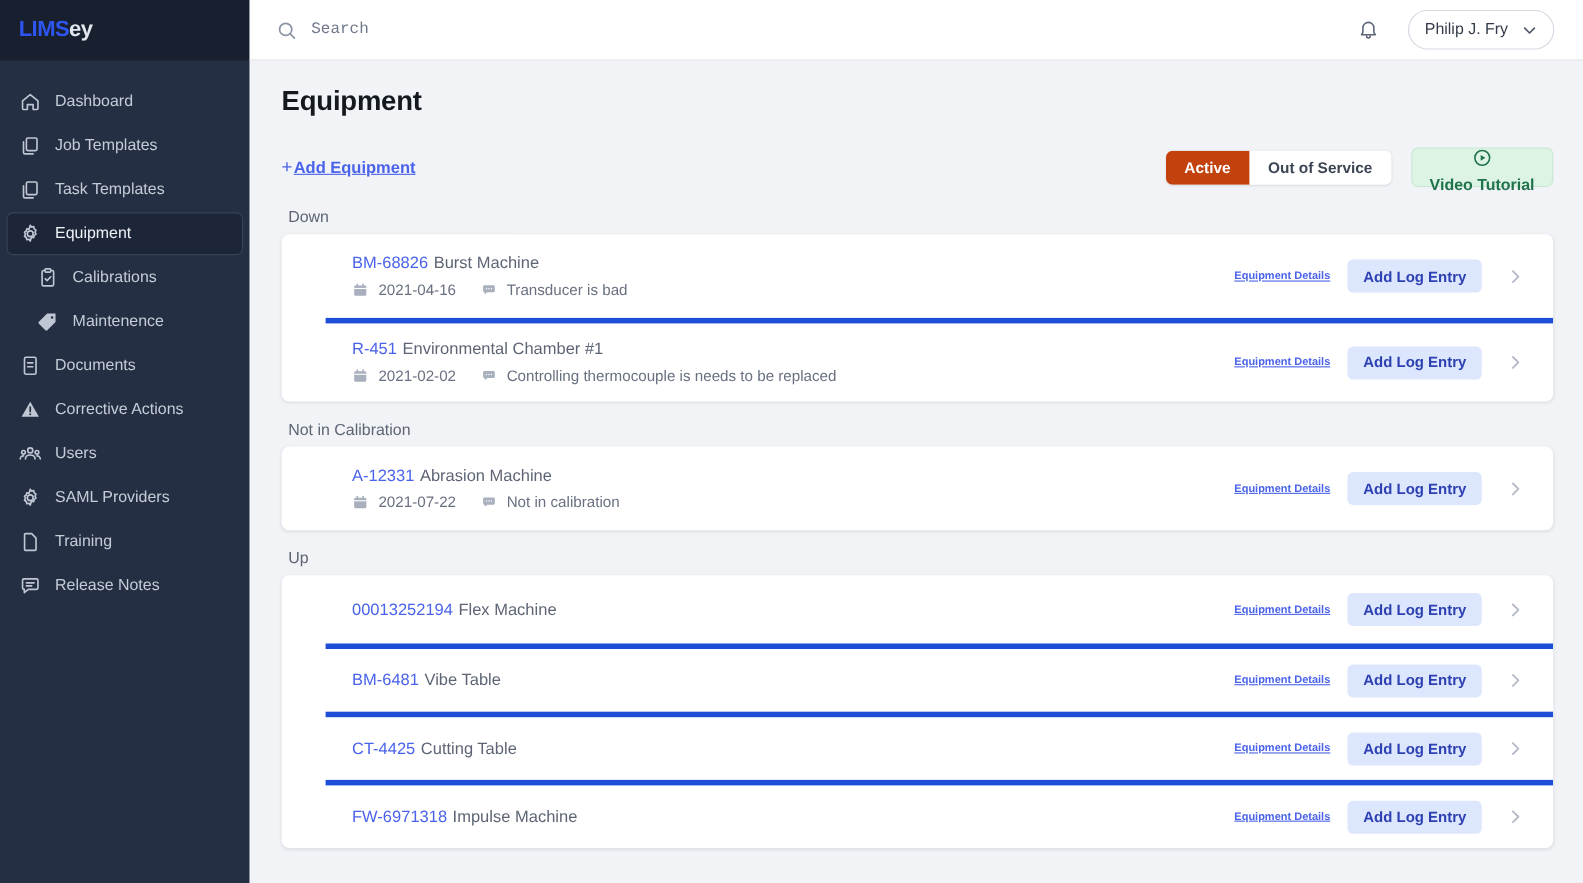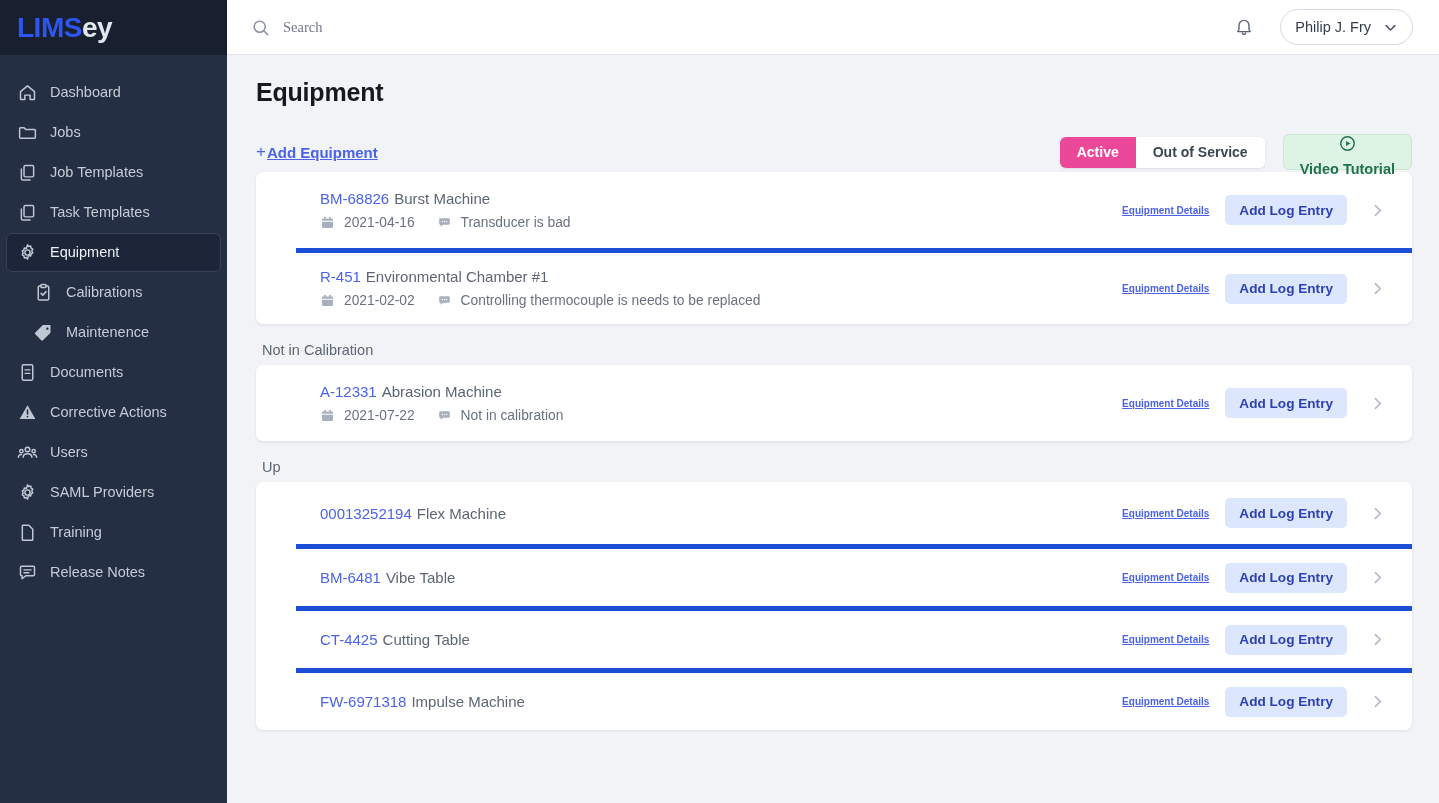--- a/index.html
+++ b/index.html
@@ -13,21 +13,21 @@
 
   
   .sidebar {
     width: 227px; flex: 0 0 227px; height: 803px;
     background: #252f43; display: flex; flex-direction: column;
   }
   .logo-wrap {
     height: 55px; flex: 0 0 55px; background: #18202f;
     display: flex; align-items: center; padding-left: 17px;
   }
-  .logo { font-size: 28px; font-weight: bold; letter-spacing: -0.5px; }
+  .logo { font-size: 20px; font-weight: bold; letter-spacing: -0.5px; }
   .logo .lims { color: #2f55f0; }
   .logo .ey { color: #e2e6ee; }
 
   .nav { padding-top: 18px; }
   .nav-item {
     display: flex; align-items: center; height: 39px;
     margin: 0 6px 1px 6px; padding-left: 11px;
     border-radius: 6px; cursor: pointer;
     color: #c5ccd8; font-size: 14.5px;
   }
@@ -49,21 +49,21 @@
 
   .topbar {
     height: 55px; flex: 0 0 55px; background: #ffffff;
     border-bottom: 1px solid #dfe3e9;
     display: flex; align-items: center; padding: 0 26px 0 24px;
   }
   .search-box { display: flex; align-items: center; flex: 1 1 auto; }
   .search-box .sico { color: #8c94a3; display: flex; margin-right: 13px; }
   .search-input {
     border: none; outline: none; background: transparent;
-    font-family: Liberation Serif, serif; font-size: 14.5px;
+    font-family: Liberation Mono, monospace; font-size: 14.5px;
     color: #404040; width: 380px;
   }
   .search-input::placeholder { color: #70798a; }
   .bell { color: #5c6576; margin-right: 26px; display: flex; cursor: pointer; }
   .user-menu {
     display: flex; align-items: center; gap: 12px;
     height: 36px; padding: 0 14px;
     border: 1px solid #d4d9e2; border-radius: 18px;
     background: #fff; cursor: pointer;
   }
@@ -89,21 +89,21 @@
   .toggle-group {
     display: flex; border-radius: 6px; overflow: hidden;
     box-shadow: 0 1px 2px rgba(20,30,60,.10);
   }
   .toggle-btn {
     height: 31px; padding: 0 17px; display: flex; align-items: center;
     font-size: 14px; font-weight: bold; cursor: pointer;
     background: #ffffff; color: #3c4554; border: none;
     font-family: "Liberation Sans", sans-serif;
   }
-  .toggle-btn.on { background: #ec4899; color: #ffffff; }
+  .toggle-btn.on { background: #c2410c; color: #ffffff; }
 
   .video-btn {
     display: flex; align-items: center; gap: 9px;
     height: 36px; padding: 0 16px;
     background: #ddf3e4; color: #20724a; border: 1px solid #c7e8d2;
     border-radius: 6px; font-size: 14.5px; font-weight: bold; cursor: pointer;
     font-family: "Liberation Sans", sans-serif;
     flex-direction: column;
   }
   .video-btn .pico { display: flex; }
@@ -157,28 +157,20 @@
       </div>
     </div>
     <nav class="nav" id="nav">
         <div class="nav-item">
           <span class="ico">
             <svg width="21" height="21" viewBox="0 0 24 24" fill="none" stroke="currentColor" stroke-width="1.7" stroke-linecap="round" stroke-linejoin="round">
               <path d="M4 11l8-6.5 8 6.5v8a1 1 0 0 1-1 1h-4v-5h-6v5H5a1 1 0 0 1-1-1z"></path>
             </svg>
           </span>
           <span class="lbl">Dashboard</span>
-        </div>
-        <div class="nav-item">
-          <span class="ico">
-            <svg width="21" height="21" viewBox="0 0 24 24" fill="none" stroke="currentColor" stroke-width="1.7" stroke-linecap="round" stroke-linejoin="round">
-              <path d="M3 7.5a1 1 0 0 1 1-1h4.2l1.6 2H20a1 1 0 0 1 1 1v8a1 1 0 0 1-1 1H4a1 1 0 0 1-1-1z"></path>
-            </svg>
-          </span>
-          <span class="lbl">Jobs</span>
         </div>
         <div class="nav-item">
           <span class="ico">
             <svg width="21" height="21" viewBox="0 0 24 24" fill="none" stroke="currentColor" stroke-width="1.7" stroke-linecap="round" stroke-linejoin="round">
               <rect x="8" y="4" width="11" height="13" rx="1.5"></rect>
               <path d="M5 8v11a1.5 1.5 0 0 0 1.5 1.5H15"></path>
             </svg>
           </span>
           <span class="lbl">Job Templates</span>
         </div>
@@ -333,20 +325,21 @@
                   <circle cx="12" cy="12" r="9.5"></circle>
                   <path d="M10 8.4l6 3.6-6 3.6z" fill="currentColor" stroke="none"></path>
                 </svg>
             </span>
             <span>Video Tutorial</span>
           </button>
         </div>
       </div>
 
       <div id="groups">
+          <div class="group-label">Down</div>
           <div class="card">
             <div class="eq-row with-meta">
               <div class="eq-left">
                 <div class="eq-title"><span class="code">BM-68826</span><span>Burst Machine</span></div>
                 <div class="eq-meta">
                   <span class="meta-item">
                     <span class="mico">
                       <svg width="15" height="15" viewBox="0 0 24 24" fill="currentColor">
                         <rect x="3.2" y="5.5" width="17.6" height="15.2" rx="1.8"></rect>
                         <rect x="6.6" y="2.6" width="2.4" height="4.4" rx="1" fill="currentColor"></rect>

